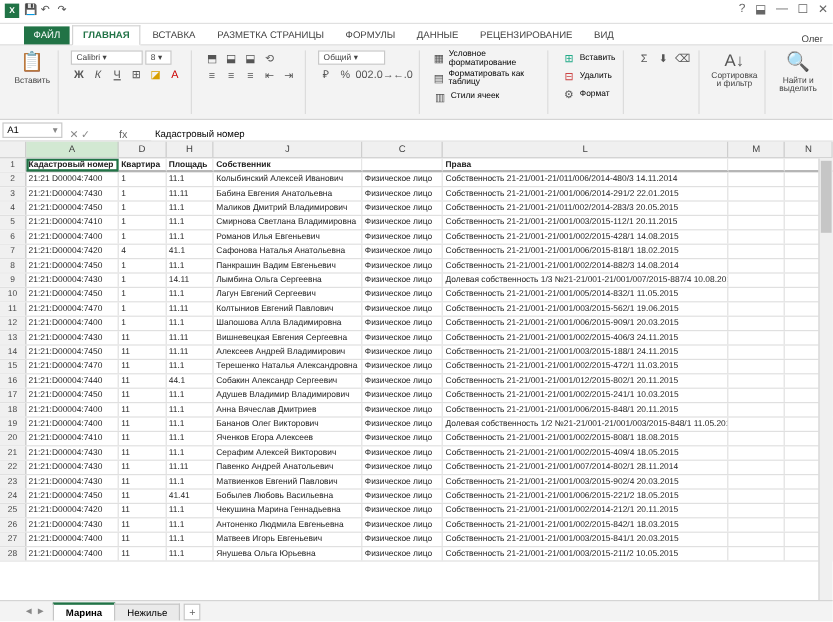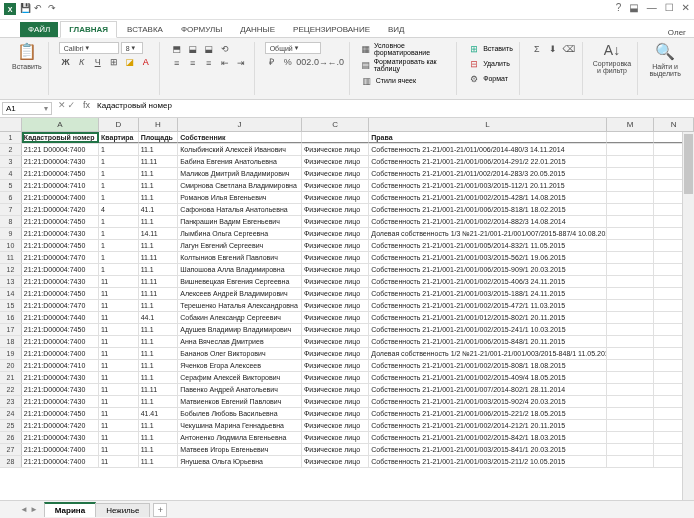--- a/index.html
+++ b/index.html
@@ -23,23 +23,23 @@
   .group { border-right: 1px solid #dcdcdc; padding: 0 6px; display: flex; flex-direction: column; align-items: center; justify-content: space-between; }
   .group:last-child { border-right: none; }
   .bigbtn { display: flex; flex-direction: column; align-items: center; gap: 2px; cursor: pointer; }
   .bigbtn .ico { font-size: 16px; color: #555; }
   .bigbtn .lbl { font-size: 7px; color: #444; text-align: center; max-width: 40px; }
   .smallctl { display: flex; flex-direction: column; gap: 1px; }
   .row { display: flex; gap: 2px; align-items: center; }
   .dd { border: 1px solid #c8c8c8; background: #fff; padding: 1px 4px; font-size: 7px; color: #444; display: flex; align-items: center; gap: 2px; }
   .ib { width: 14px; height: 13px; border: 1px solid transparent; display: flex; align-items: center; justify-content: center; font-size: 9px; color: #555; cursor: pointer; }
   
-  .fbar { height: 18px; display: flex; align-items: flex-start; border-bottom: 1px solid #d4d4d4; background: #fff; }
+  .fbar { height: 18px; display: flex; align-items: flex-end; border-bottom: 1px solid #d4d4d4; background: #fff; }
   .namebox { width: 50px; border: 1px solid #c8c8c8; margin: 2px; padding: 1px 3px; font-size: 8px; display: flex; align-items: center; justify-content: space-between; }
-  .fbar .fx { margin: 0 4px; color: #666; font-size: 9px; }
+  .fbar .fx { margin: 0 20px; color: #666; font-size: 9px; }
   .fbar input { flex: 1; border: none; font-size: 8px; padding: 1px 3px; outline: none; }
   .fbar .btns { display: flex; gap: 2px; margin: 0 4px; color: #888; font-size: 9px; }
   
   .gridwrap { flex: 1; overflow: hidden; position: relative; display: flex; flex-direction: column; }
   .colhdrs { display: flex; height: 14px; background: #f0f0f0; border-bottom: 1px solid #c6c6c6; }
   .corner { width: 22px; border-right: 1px solid #c6c6c6; background: #f0f0f0; }
   .ch { border-right: 1px solid #c6c6c6; display: flex; align-items: center; justify-content: center; font-size: 8px; color: #444; background: #f0f0f0; }
   .ch.sel { background: #d2e8d2; }
   .rows { flex: 1; overflow: hidden; }
   .rr { display: flex; height: 12px; border-bottom: 1px solid #e0e0e0; }
@@ -78,20 +78,21 @@
     <span>—</span>
     <span>☐</span>
     <span>✕</span>
   </div>
 </div>
 
 <div class="tabs">
   <div class="tab file">ФАЙЛ</div>
   <div class="tab active">ГЛАВНАЯ</div>
   <div class="tab">ВСТАВКА</div>
+  <div class="tab">РАЗМЕТКА СТРАНИЦЫ</div>
   <div class="tab">ФОРМУЛЫ</div>
   <div class="tab">ДАННЫЕ</div>
   <div class="tab">РЕЦЕНЗИРОВАНИЕ</div>
   <div class="tab">ВИД</div>
   <div class="login">Олег</div>
 </div>
 
 <div class="ribbon">
   <div class="group">
     <div class="bigbtn">

